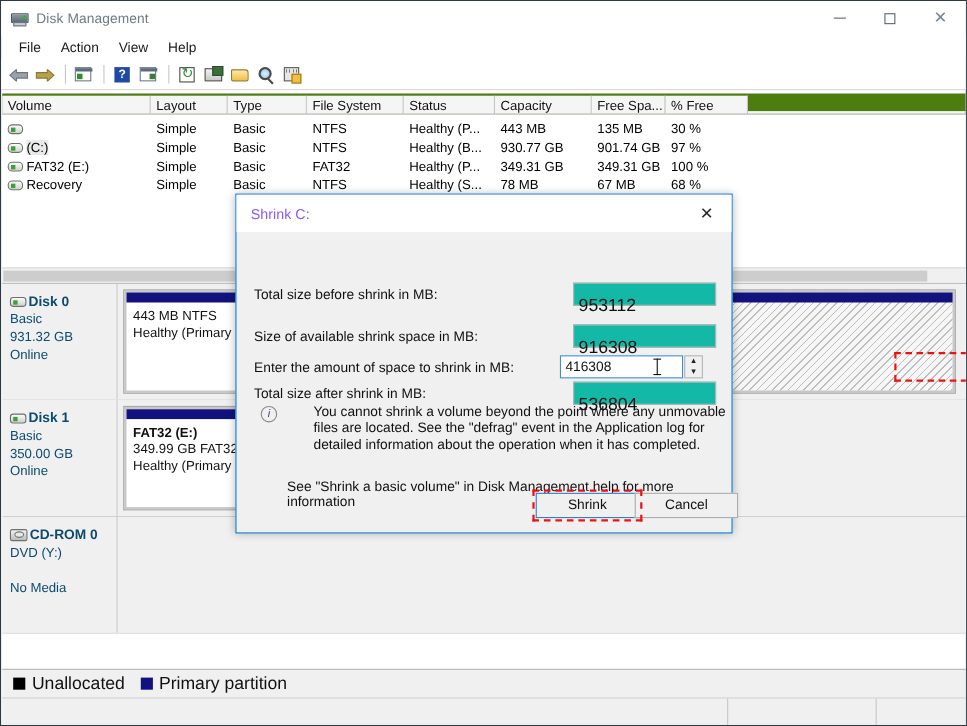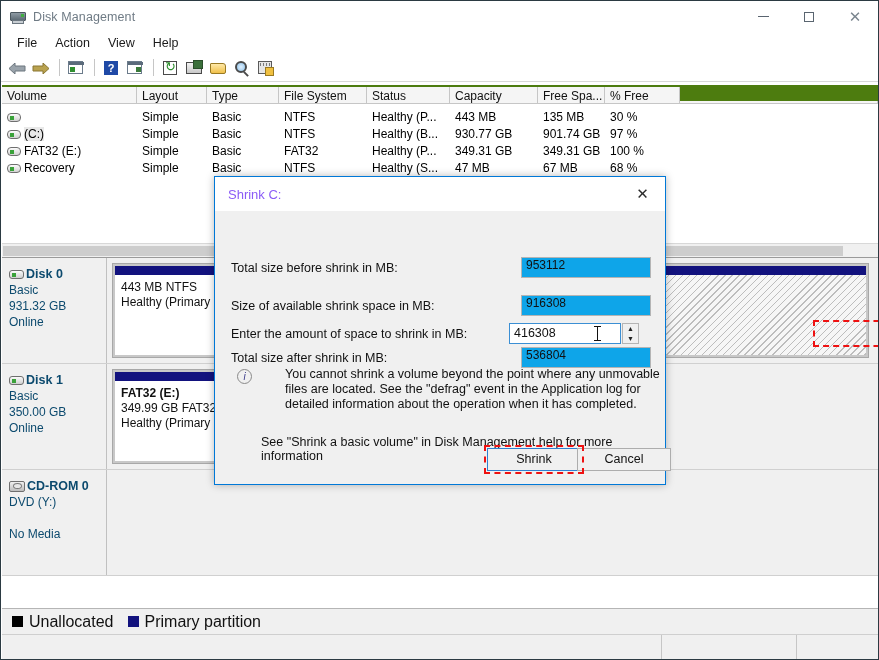--- a/index.html
+++ b/index.html
@@ -244,22 +244,22 @@
     display:flex; align-items:center; justify-content:center;
     font-size:15px; color:#2b2b2b;
   }
   #dlg-body { position:relative; height:275px; }
   .frow {
     position:absolute; left:0; width:452px; height:26px;
   }
   .flabel { position:absolute; left:16px; top:4px; font-size:12.5px; color:#111; }
   .fbox {
     position:absolute; left:306px; top:0; width:130px; height:21px;
-    background:#0ea5e9; border:1px solid #b4b4b4;
-    font-size:12px; color:#111; padding:0 0 0 4px;
+    background:#14b8a6; border:1px solid #b4b4b4;
+    font-size:16px; color:#111; padding:12px 0 0 4px;
   }
   #fbox-input-wrap {
     position:absolute; left:294px; top:0; width:130px; height:21px;
   }
   #fbox-input {
     position:absolute; left:0; top:0; width:112px; height:21px;
     background:#ffffff; border:1px solid #3b8fd4;
     font-size:12.5px; color:#111; padding:2px 0 0 4px;
     font-family:"Liberation Sans", sans-serif;
   }
@@ -431,21 +431,21 @@
         <div class="vc" style="width:88px">349.31 GB</div>
         <div class="vc" style="width:67px">349.31 GB</div>
         <div class="vc" style="width:75px">100 %</div>
       </div>
       <div class="vrow">
         <div class="vc" style="width:135px"><span class="vol-ico"></span><span>Recovery</span></div>
         <div class="vc" style="width:70px">Simple</div>
         <div class="vc" style="width:72px">Basic</div>
         <div class="vc" style="width:88px">NTFS</div>
         <div class="vc" style="width:83px">Healthy (S...</div>
-        <div class="vc" style="width:88px">47 MB</div>
+        <div class="vc" style="width:88px">78 MB</div>
         <div class="vc" style="width:67px">67 MB</div>
         <div class="vc" style="width:75px">68 %</div>
       </div>
     </div>
 
     <div id="vol-scroll-h">
       <div id="vol-scroll-thumb"></div>
     </div>
   </div>
 

